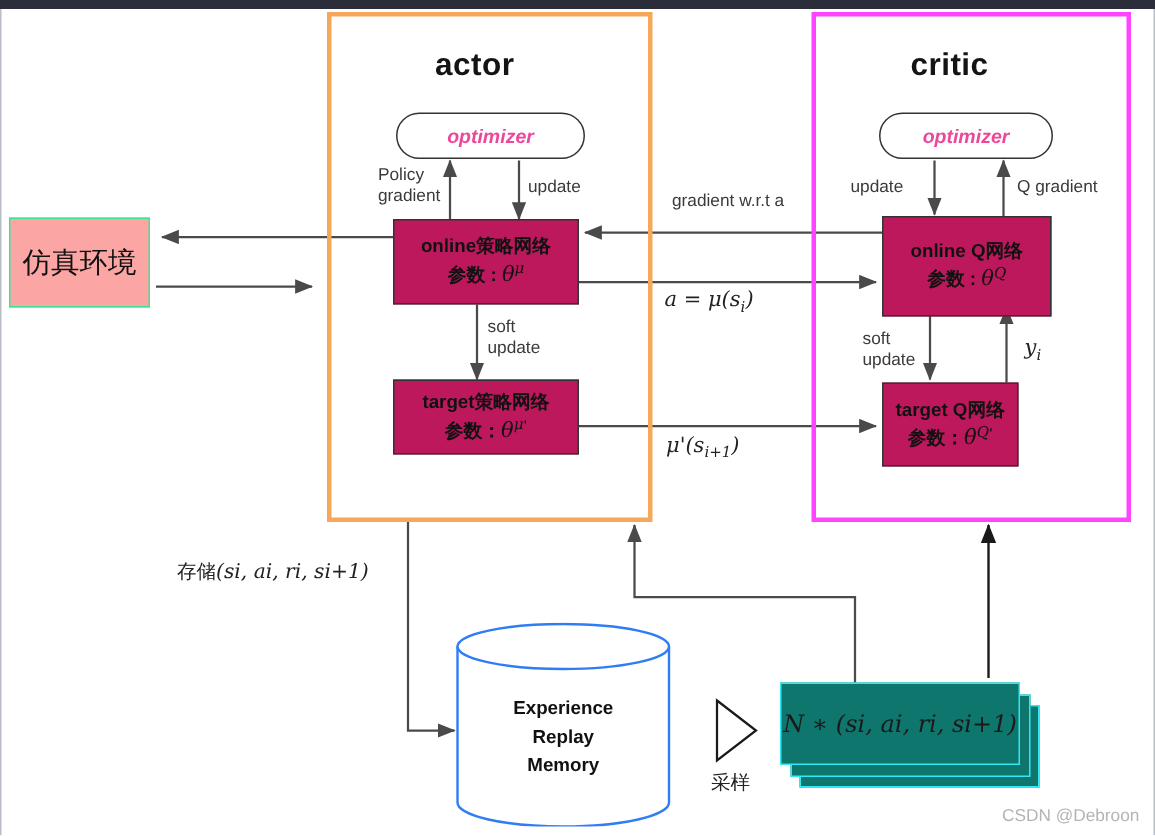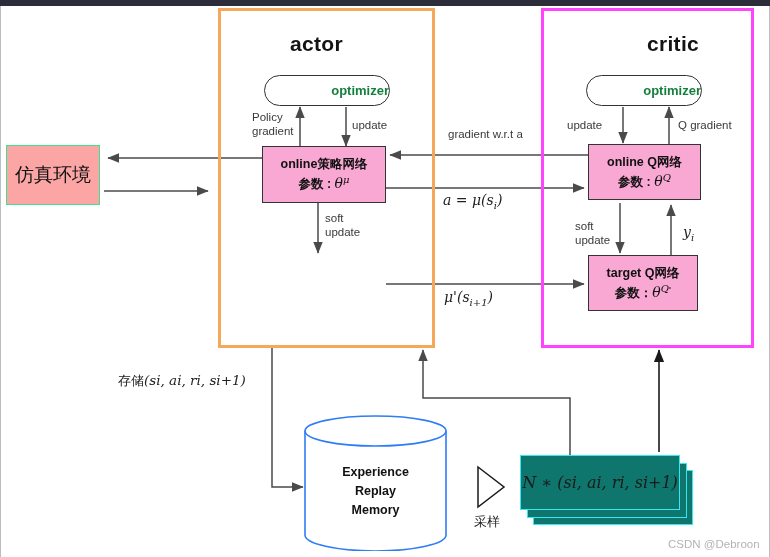--- a/index.html
+++ b/index.html
@@ -53,21 +53,21 @@
     font-weight: bold;
     color: #141414;
     text-align: center;
     letter-spacing: .3px;
   }
 
   
   .netbox {
     position: absolute;
     border: 1.6px solid #333333;
-    background: #f9a8d4;
+    background: #be185d;
     box-sizing: border-box;
     display: flex;
     flex-direction: column;
     align-items: center;
     justify-content: center;
     color: #111111;
     font-size: 12.5px;
     font-weight: bold;
     line-height: 1.45;
     text-align: center;
@@ -94,24 +94,25 @@
 
   
   .capsule {
     position: absolute;
     border: 1.6px solid #333333;
     border-radius: 40px;
     background: #ffffff;
     box-sizing: border-box;
     display: flex;
     align-items: center;
-    justify-content: flex-end;
+    justify-content: center;
     font-size: 13px;
     font-weight: bold;
-    color: #15803d;
+    color: #ec4899;
+    font-style: italic;
   }
 
   
   #env-box {
     position: absolute;
     border: 1.6px solid #3ee38f;
     background: #fca5a5;
     box-sizing: border-box;
     display: flex;
     align-items: center;
@@ -248,40 +249,44 @@
 
   <div class="capsule" style="left:264px; top:75px; width:126px; height:31px;">
     <span>optimizer</span>
   </div>
 
   <div class="netbox" style="left:262px; top:146px; width:124px; height:57px;">
     <div>online策略网络</div>
     <div class="l2"><span>参数 :</span> <span class="greek">θ</span><span class="sup">μ</span></div>
   </div>
 
+  <div class="netbox" style="left:262px; top:253px; width:124px; height:50px;">
+    <div>target策略网络</div>
+    <div class="l2"><span>参数：</span><span class="greek">θ</span><span class="sup">μ</span><span class="prime">'</span></div>
+  </div>
 
   <div class="lbl" style="left:252px; top:110px; text-align:left;">Policy
 gradient</div>
   <div class="lbl" style="left:352px; top:118px;">update</div>
   <div class="lbl" style="left:325px; top:211px;">soft
 update</div>
 
   <div class="group-frame" id="critic-frame" style="left:541px; top:8px; width:213px; height:340px; border-color:#FF44FF;"></div>
-  <div class="group-title" style="left:541px; top:32px; width:184px;padding-left:40px;">critic</div>
+  <div class="group-title" style="left:541px; top:32px; width:184px;">critic</div>
 
   <div class="capsule" style="left:586px; top:75px; width:116px; height:31px;">
     <span>optimizer</span>
   </div>
 
-  <div class="netbox" style="left:588px; top:144px; width:113px; height:56px;">
+  <div class="netbox" style="left:588px; top:144px; width:113px; height:67px;">
     <div>online Q网络</div>
     <div class="l2"><span>参数 :</span> <span class="greek">θ</span><span class="sup">Q</span></div>
   </div>
 
-  <div class="netbox" style="left:588px; top:255px; width:110px; height:56px;">
+  <div class="netbox" style="left:588px; top:255px; width:91px; height:56px;">
     <div>target Q网络</div>
     <div class="l2"><span>参数：</span><span class="greek">θ</span><span class="sup">Q</span><span class="prime">'</span></div>
   </div>
 
   <div class="lbl" style="left:567px; top:118px;">update</div>
   <div class="lbl" style="left:678px; top:118px;text-align:right;">Q gradient</div>
   <div class="lbl" style="left:575px; top:219px;">soft
 update</div>
   <div class="mathlbl" style="left:683px; top:224px;"><span>y</span><span class="sub">i</span></div>
 

